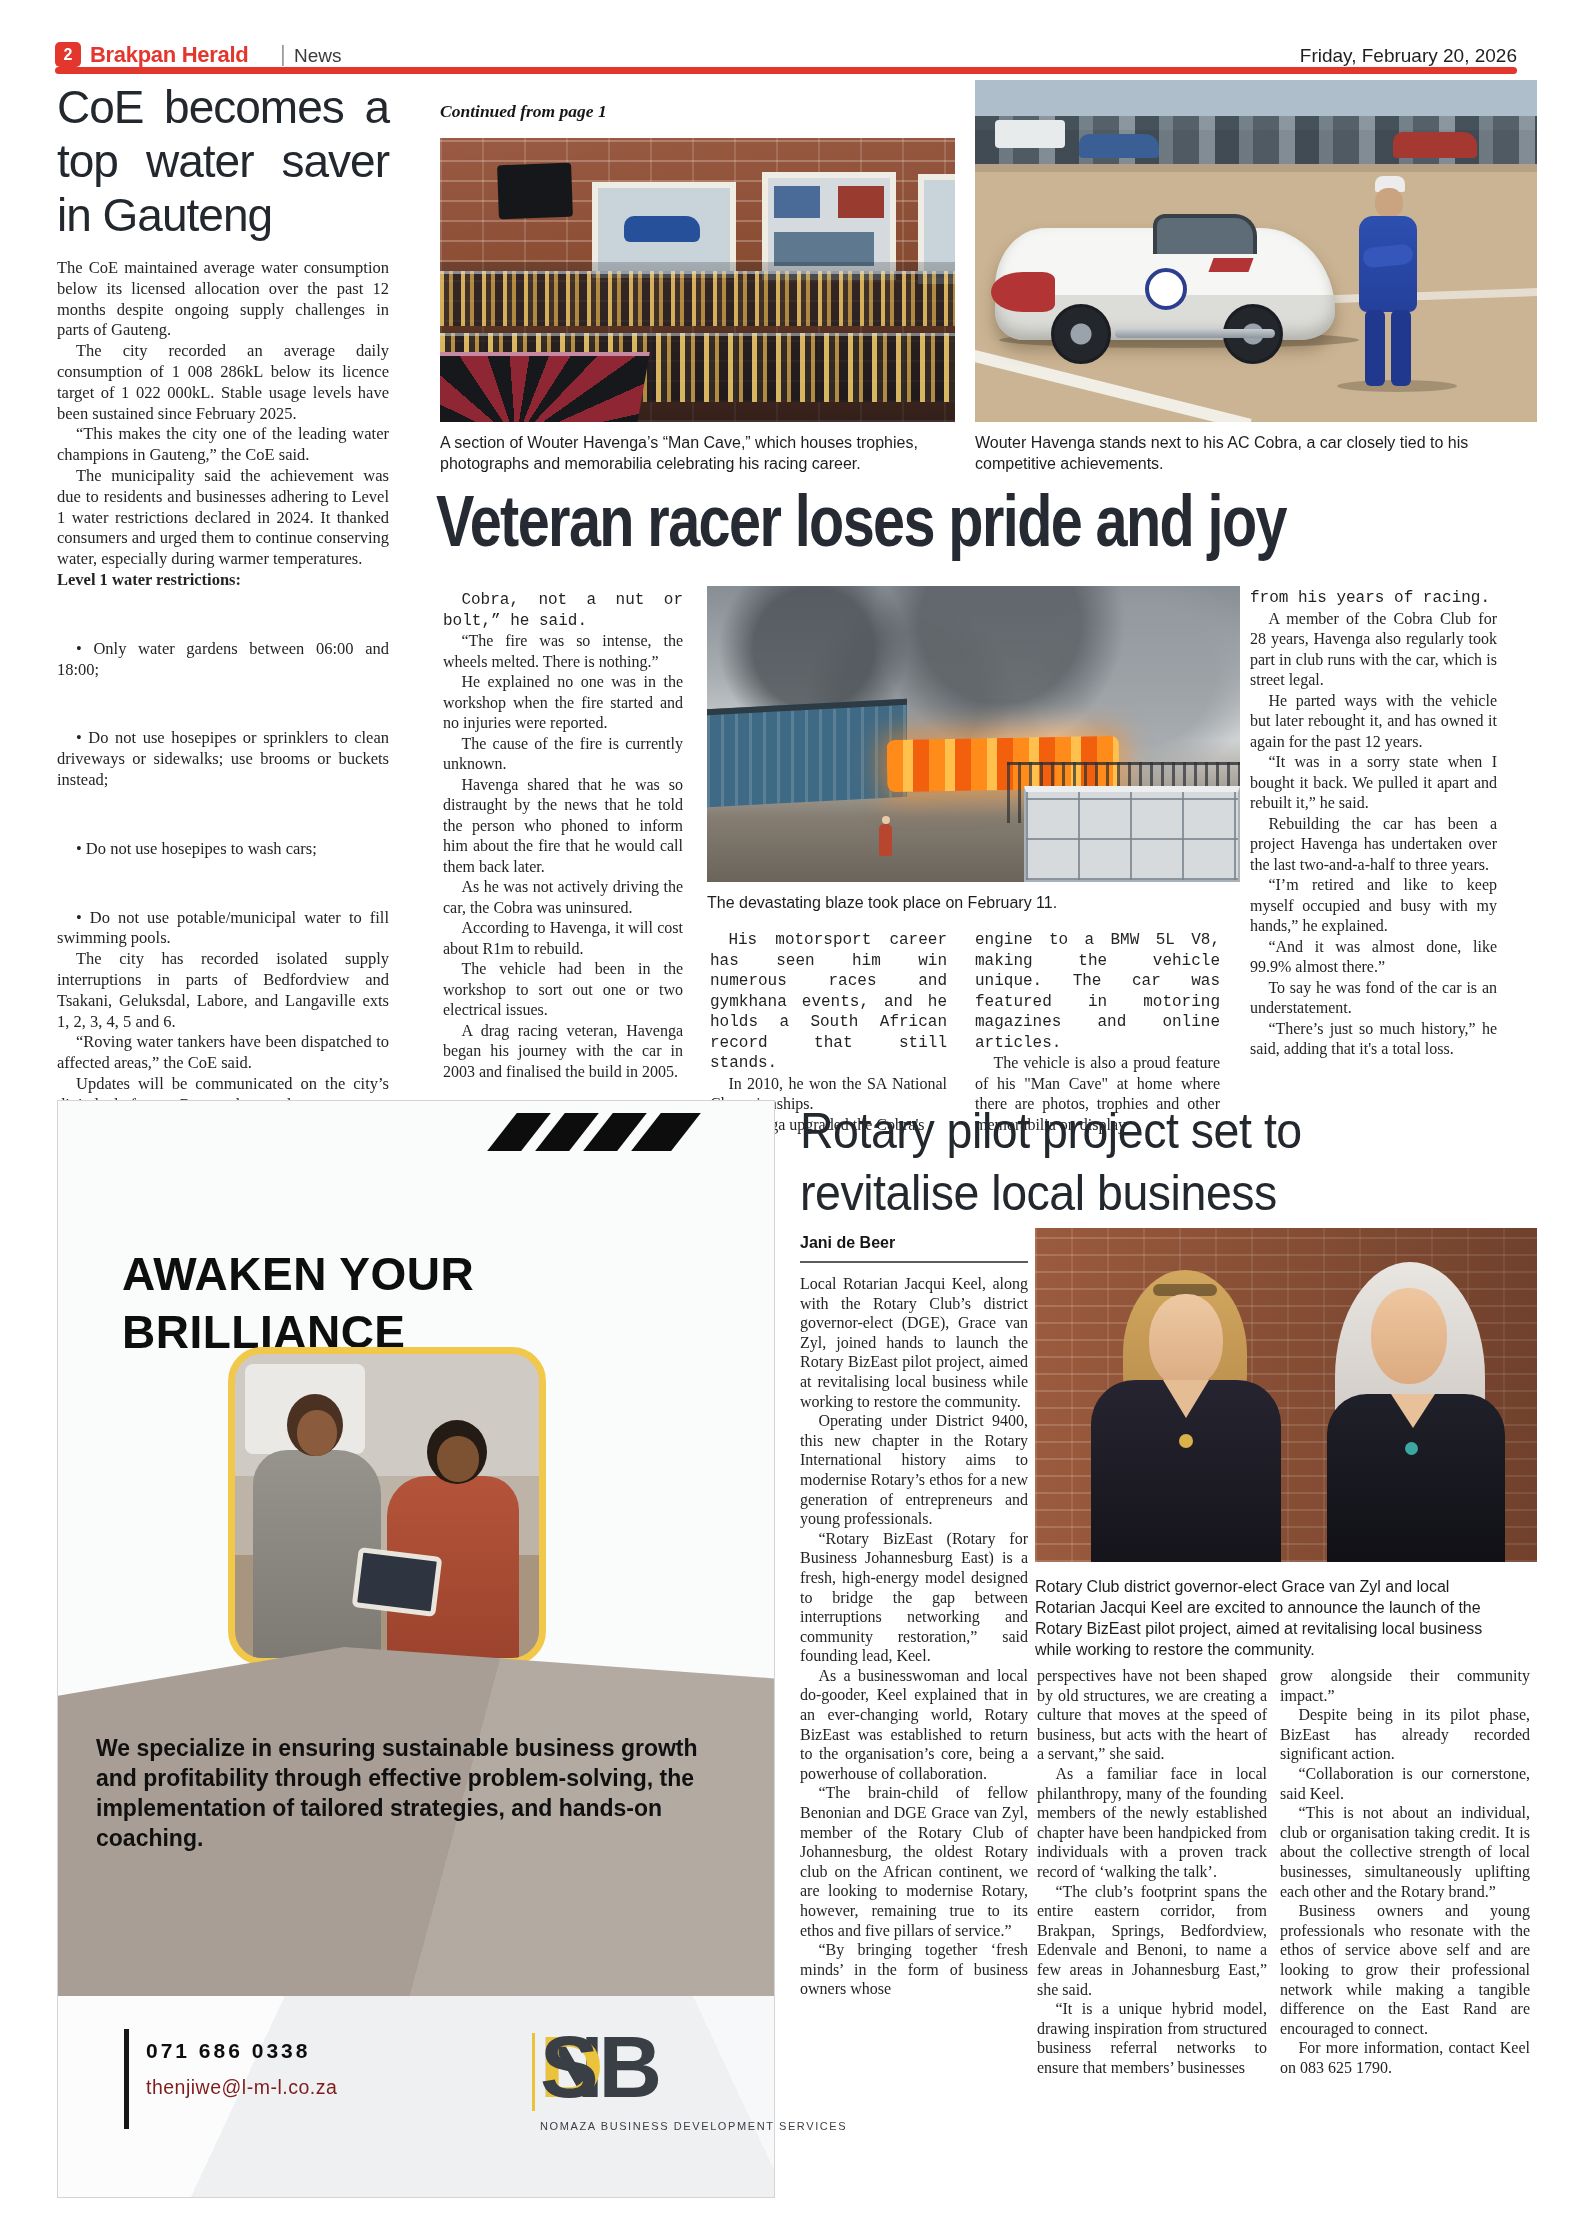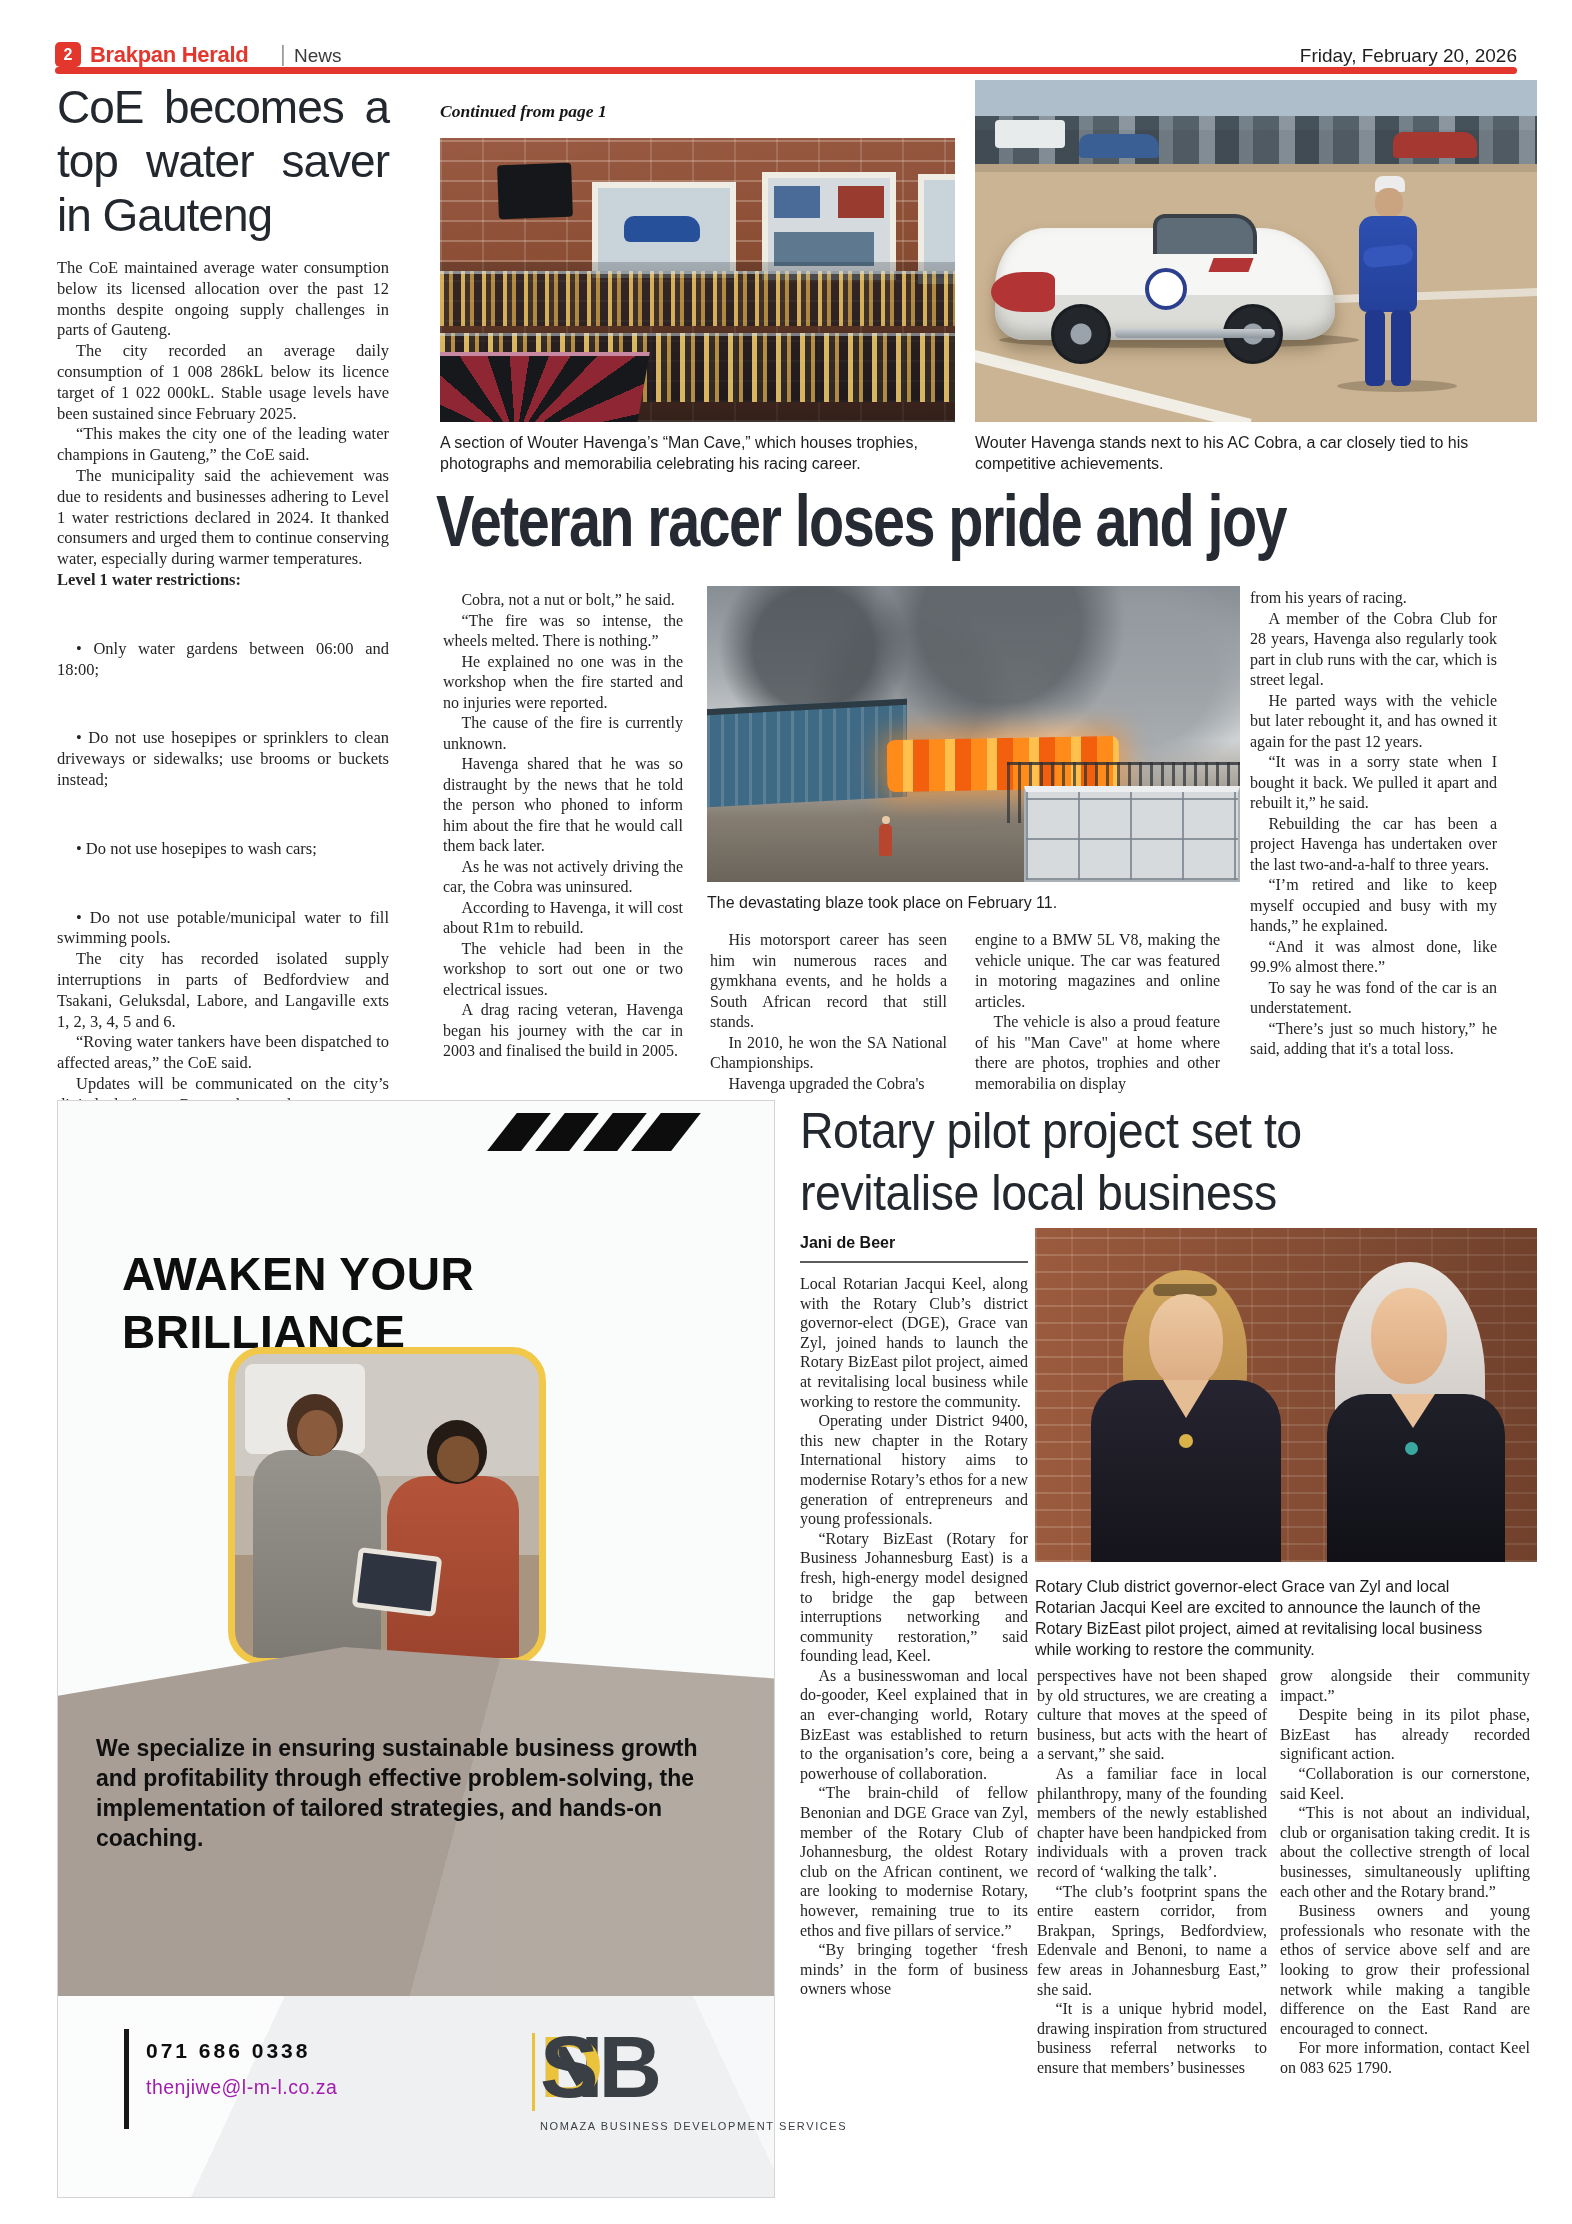--- a/index.html
+++ b/index.html
@@ -34,21 +34,21 @@
 
   
   .continued{left:440px;top:100px;font:italic 700 17.5px/22px "Liberation Serif",serif;color:#161616;}
   .vr-headline{left:436px;top:482px;font:700 72px/78px "Liberation Sans",sans-serif;color:#262b33;
                letter-spacing:-2px;transform:scaleX(.8);transform-origin:left top;white-space:nowrap;}
   .vr-col{font:400 16px/20.5px "Liberation Serif",serif;}
   .vr-col1{left:443px;top:590px;width:240px;}
   .vr-col2{left:710px;top:930px;width:237px;}
   .vr-col3{left:975px;top:930px;width:245px;}
   .vr-col4{left:1250px;top:588px;width:247px;}
-  .vr-col p:first-child{text-indent:0;}
+  .vr-col p:first-child{text-indent:0;font-family:Liberation Mono, monospace;}
   .vr-col.indent-first p:first-child{text-indent:1.15em;}
 
   
   .rot-headline{left:800px;top:1100px;width:716px;font:400 50px/62px "Liberation Sans",sans-serif;
                 color:#23272e;letter-spacing:-0.5px;transform:scaleX(.93);transform-origin:left top;}
   .byline{left:800px;top:1234px;width:228px;font:700 16px/18px "Liberation Sans",sans-serif;color:#161616;
           border-bottom:2px solid #5c5c5c;padding-bottom:9px;}
   .rot-col{font:400 16px/19.6px "Liberation Serif",serif;}
   .rot-col1{left:800px;top:1274px;width:228px;}
   .rot-col2{left:1037px;top:1666px;width:230px;}
@@ -182,21 +182,21 @@
   .ad-band{left:0;top:546px;width:716px;height:349px;background:#a89e95;
     clip-path:polygon(0 14%, 40% 0, 100% 9%, 100% 100%, 0 100%);}
   .ad-band-light{left:0;top:546px;width:716px;height:349px;background:linear-gradient(105deg, rgba(255,255,255,0) 55%, rgba(255,255,255,.12) 55%);
     clip-path:polygon(0 14%, 40% 0, 100% 9%, 100% 100%, 0 100%);}
   .ad-body{left:38px;top:632px;width:636px;font:700 23px/30px "Liberation Sans",sans-serif;color:#101010;}
   .ad-bottom{left:0;top:895px;width:716px;height:201px;background:#eef0f1;
     background-image:linear-gradient(115deg, rgba(255,255,255,.8) 0 28%, rgba(0,0,0,0) 28%),
                      linear-gradient(245deg, rgba(255,255,255,.55) 0 10%, rgba(0,0,0,0) 10%);}
   .ad-vbar{left:66px;top:928px;width:5px;height:100px;background:#161616;}
   .ad-phone{left:88px;top:938px;font:700 21px/24px "Liberation Sans",sans-serif;letter-spacing:3px;color:#0d0d0d;}
-  .ad-email{left:88px;top:974px;font:400 19.5px/24px "Liberation Sans",sans-serif;letter-spacing:.5px;color:#a21caf;}
+  .ad-email{left:88px;top:974px;font:400 19.5px/24px "Liberation Sans",sans-serif;letter-spacing:.5px;color:#7f1d1d;}
   .ad-logoline{left:474px;top:932px;width:3px;height:78px;background:#eac23b;}
   .ad-logo{left:482px;top:922px;font:800 88px/88px "Liberation Sans",sans-serif;letter-spacing:-5px;color:#3a3e45;white-space:nowrap;}
   .ad-logo .gold{color:#eac23b;}
   .ad-tagline{left:482px;top:1018px;font:400 11px/14px "Liberation Sans",sans-serif;letter-spacing:1.6px;color:#3a3e45;white-space:nowrap;}
 </style>
 </head>
 <body>
 
 <div class="page">
 

